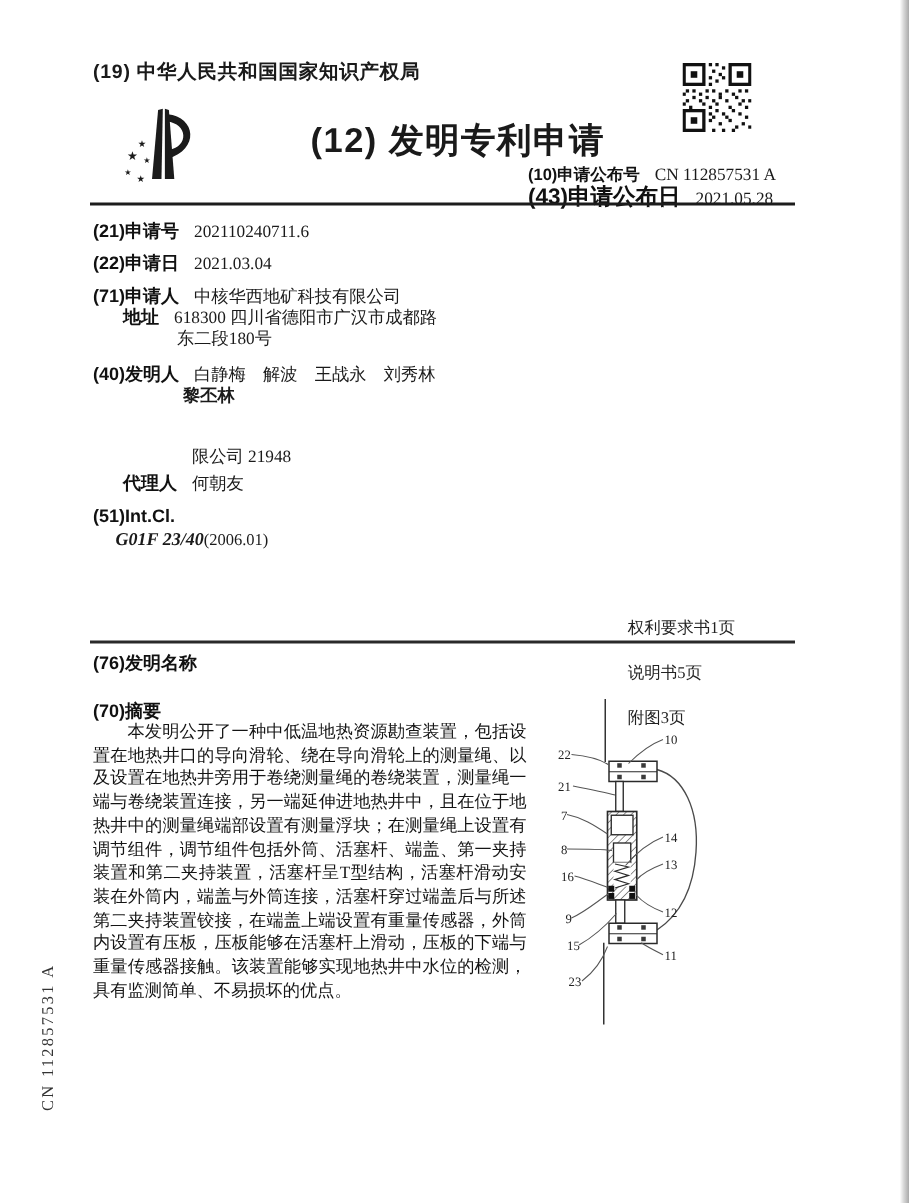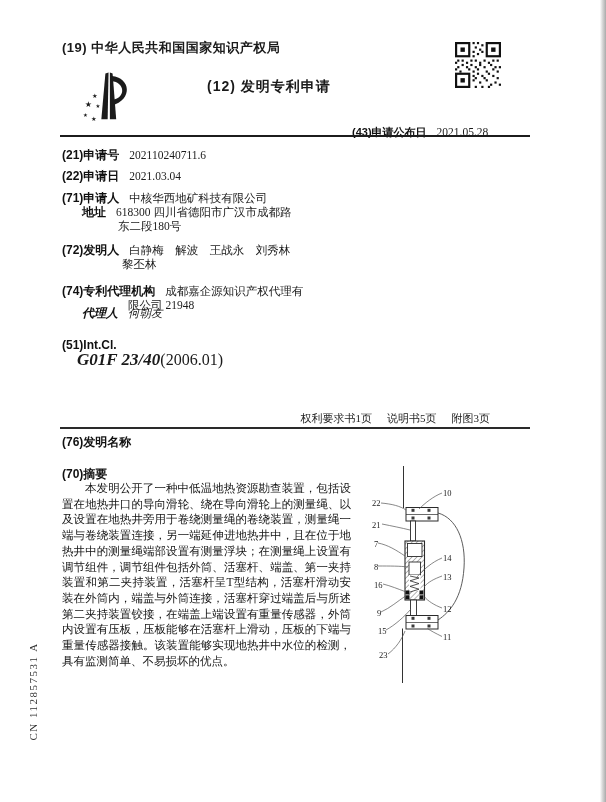--- a/index.html
+++ b/index.html
@@ -6,35 +6,35 @@
   .page{
     position:relative;width:606px;height:802px;background:#ffffff;overflow:hidden;
     font-family:"Liberation Serif", serif;color:#1a1a1a;
   }
   .abs{position:absolute;}
   .sans{font-family:"Liberation Sans", sans-serif;}
   .lbl{font-family:"Liberation Sans", sans-serif;font-weight:700;font-size:12px;color:#111;}
   .val{font-family:"Liberation Serif", serif;font-size:11.5px;color:#1a1a1a;margin-left:6px;}
   .val2{font-family:"Liberation Serif", serif;font-size:11.5px;color:#1a1a1a;}
   .office-line{font-size:13px;font-weight:700;letter-spacing:.5px;}
-  .doc-type{font-size:14px;font-weight:700;letter-spacing:1px;}
+  .doc-type{font-size:23px;font-weight:700;letter-spacing:1px;}
   .rule1{height:2px;background:#1c1c1c;}
   .rule2{height:1.6px;background:#2a2a2a;}
   .pages-info{display:flex;gap:15px;font-size:11px;color:#222;}
   .abstract{
     width:289px;font-size:11.5px;line-height:15.7px;text-align:justify;
     text-indent:2em;color:#141414;
   }
   .side-id{
     width:160px;height:15px;transform:rotate(-90deg);
     font-size:11px;letter-spacing:1.5px;color:#333;text-align:center;
   }
   .edge-right{background:linear-gradient(to right,#fdfdfd 0%,#d9d9d9 40%,#aaaaaa 100%);}
-  .intcl-code{font-style:italic;font-weight:700;font-size:17px;}
-  .intcl-suffix{font-size:16px;}
+  .intcl-code{font-style:italic;font-weight:700;font-size:12px;}
+  .intcl-suffix{font-size:11px;}
   .fig-label{font-family:"Liberation Serif", serif;}
 </style>
 </head>
 <body>
 
 <div class="page">
 
   <div class="abs office-line sans" style="left:62px;top:39px;">(19) 中华人民共和国国家知识产权局</div>
 
   <svg class="abs" style="left:82px;top:67px;" width="54" height="56" viewBox="0 0 60 62">
@@ -110,22 +110,26 @@
       <rect x="28" y="34" width="2" height="2"></rect>
         <rect x="32" y="38" width="2" height="2"></rect>
       <rect x="36" y="36" width="2" height="2"></rect>
         <rect x="40" y="38" width="2" height="2"></rect>
       <rect x="18" y="40" width="2" height="2"></rect>
         <rect x="24" y="40" width="2" height="2"></rect>
       <rect x="30" y="40" width="2" height="2"></rect>
     </g>
   </svg>
 
+  <div class="abs" style="left:352px;top:107px;">
+    <span class="lbl" style="font-size:11px;">(10)申请公布号</span>
+    <span class="val">CN 112857531 A</span>
+  </div>
   <div class="abs" style="left:352px;top:122px;">
-    <span class="lbl" style="font-size:11px;">(43)申请公布日</span>
+    <span class="lbl" style="font-size:15px;">(43)申请公布日</span>
     <span class="val">2021.05.28</span>
   </div>
 
   <div class="abs rule1" style="left:60px;top:135px;width:470px;"></div>
 
   <div class="abs" style="left:62px;top:145px;">
     <span class="lbl">(21)申请号</span>
     <span class="val">202110240711.6</span>
   </div>
   <div class="abs" style="left:62px;top:166px;">
@@ -137,45 +141,41 @@
     <span class="val">中核华西地矿科技有限公司</span>
   </div>
   <div class="abs" style="left:82px;top:202px;">
     <span class="lbl">地址</span>
     <span class="val">618300 四川省德阳市广汉市成都路</span>
   </div>
   <div class="abs" style="left:118px;top:216px;">
     <span class="val2">东二段180号</span>
   </div>
   <div class="abs" style="left:62px;top:240px;">
-    <span class="lbl">(72)发明人</span>
+    <span class="lbl">(40)发明人</span>
     <span class="val">白静梅　解波　王战永　刘秀林</span>
   </div>
-  <div class="abs" style="left:122px;top:254px;">
+  <div class="abs" style="left:122px;top:254px;font-weight:bold;">
     <span class="val2">黎丕林</span>
-  </div>
-  <div class="abs" style="left:62px;top:281px;">
-    <span class="lbl">(74)专利代理机构</span>
-    <span class="val">成都嘉企源知识产权代理有</span>
   </div>
   <div class="abs" style="left:128px;top:295px;">
     <span class="val2">限公司 21948</span>
   </div>
-  <div class="abs" style="left:82px;top:303px;font-style:italic;">
+  <div class="abs" style="left:82px;top:313px;">
     <span class="lbl">代理人</span>
     <span class="val">何朝友</span>
   </div>
   <div class="abs" style="left:62px;top:335px;">
     <span class="lbl">(51)Int.Cl.</span>
   </div>
   <div class="abs" style="left:77px;top:350px;">
     <span class="intcl-code">G01F 23/40</span><span class="intcl-suffix">(2006.01)</span>
   </div>
 
-  <div class="abs pages-info" style="right:116px;top:411px;">
+  <div class="abs pages-info" style="right:116px;top:411px;flex-direction:column;">
     <span>权利要求书1页</span>
     <span>说明书5页</span>
     <span>附图3页</span>
   </div>
 
   <div class="abs rule2" style="left:60px;top:427px;width:470px;"></div>
 
   <div class="abs lbl" style="left:62px;top:434px;">(76)发明名称</div>
   <div class="abs lbl" style="left:62px;top:466px;">(70)摘要</div>
   <div class="abs abstract" style="left:62px;top:481px;">本发明公开了一种中低温地热资源勘查装置，包括设置在地热井口的导向滑轮、绕在导向滑轮上的测量绳、以及设置在地热井旁用于卷绕测量绳的卷绕装置，测量绳一端与卷绕装置连接，另一端延伸进地热井中，且在位于地热井中的测量绳端部设置有测量浮块；在测量绳上设置有调节组件，调节组件包括外筒、活塞杆、端盖、第一夹持装置和第二夹持装置，活塞杆呈T型结构，活塞杆滑动安装在外筒内，端盖与外筒连接，活塞杆穿过端盖后与所述第二夹持装置铰接，在端盖上端设置有重量传感器，外筒内设置有压板，压板能够在活塞杆上滑动，压板的下端与重量传感器接触。该装置能够实现地热井中水位的检测，具有监测简单、不易损坏的优点。</div>

